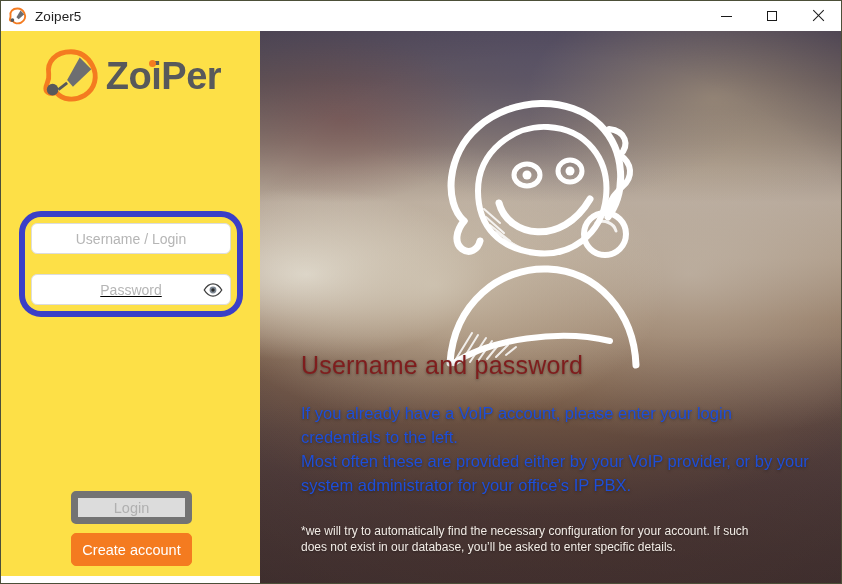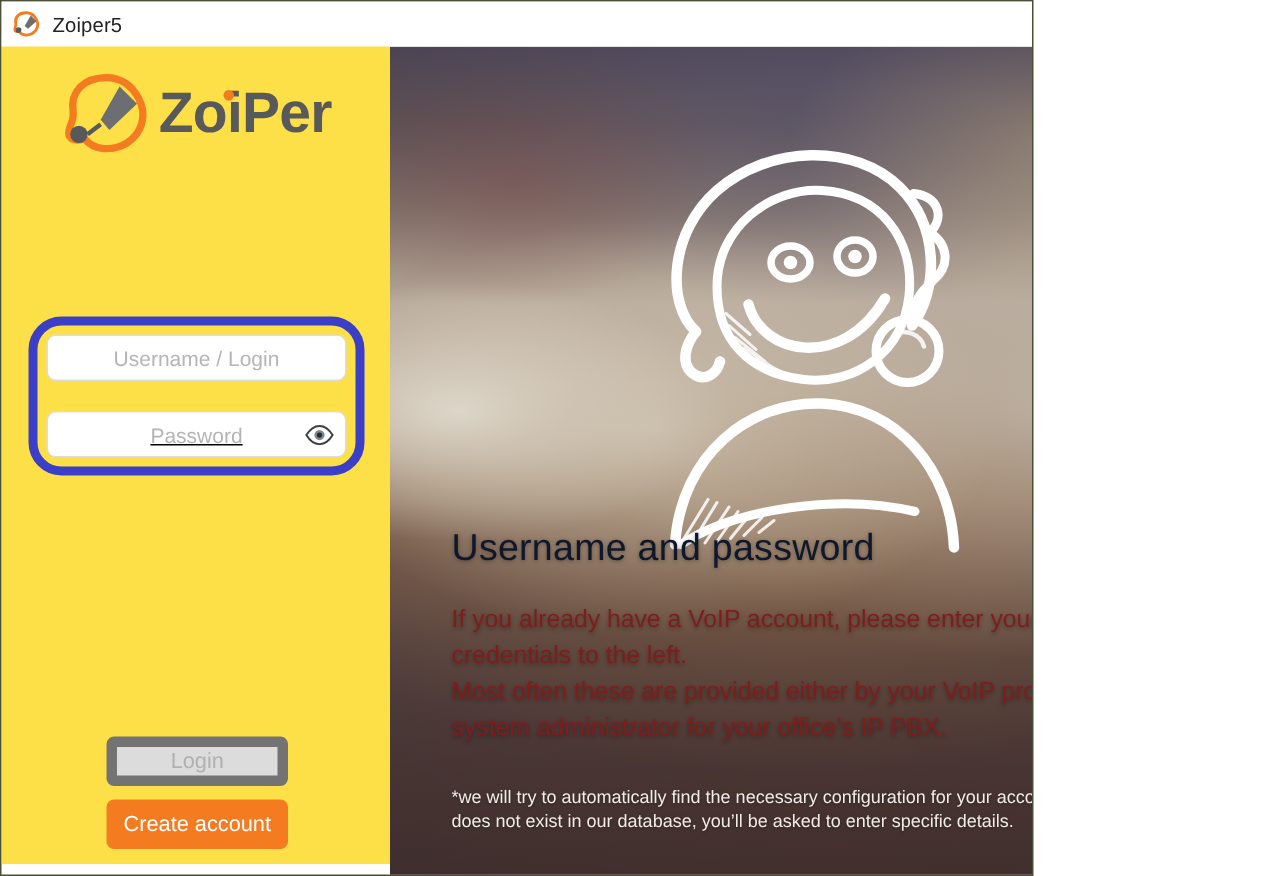--- a/index.html
+++ b/index.html
@@ -7,21 +7,21 @@
   html, body {
     width: 842px;
     height: 584px;
     overflow: hidden;
     background: #ffffff;
     font-family: "Liberation Sans", sans-serif;
   }
 
   #app {
     position: relative;
-    width: 689px;
+    width: 842px;
     height: 584px;
     border: 1px solid #4c4f38;
     background: #ffffff;
     overflow: hidden;
   }
 
   
   .titlebar {
     position: absolute;
     top: 0; left: 0;
@@ -235,30 +235,30 @@
     pointer-events: none;
   }
 
   .right-content {
     position: absolute;
     left: 41px; right: 30px;
     top: 320px;
   }
   .headline {
     font-size: 25px;
-    color: #0f172a;
+    color: #7f1d1d;
     font-weight: normal;
     letter-spacing: 0.2px;
     text-shadow: 0 1px 3px rgba(0,0,0,.35);
   }
   .bodycopy {
     margin-top: 21px;
     font-size: 16.5px;
     line-height: 24px;
-    color: #7f1d1d;
+    color: #1d4ed8;
     text-shadow: 0 1px 3px rgba(0,0,0,.35);
     white-space: pre-line;
   }
   .footnote {
     margin-top: 26px;
     font-size: 12px;
     line-height: 16px;
     color: #f2ece6;
     text-shadow: 0 1px 2px rgba(0,0,0,.35);
     max-width: 452px;

